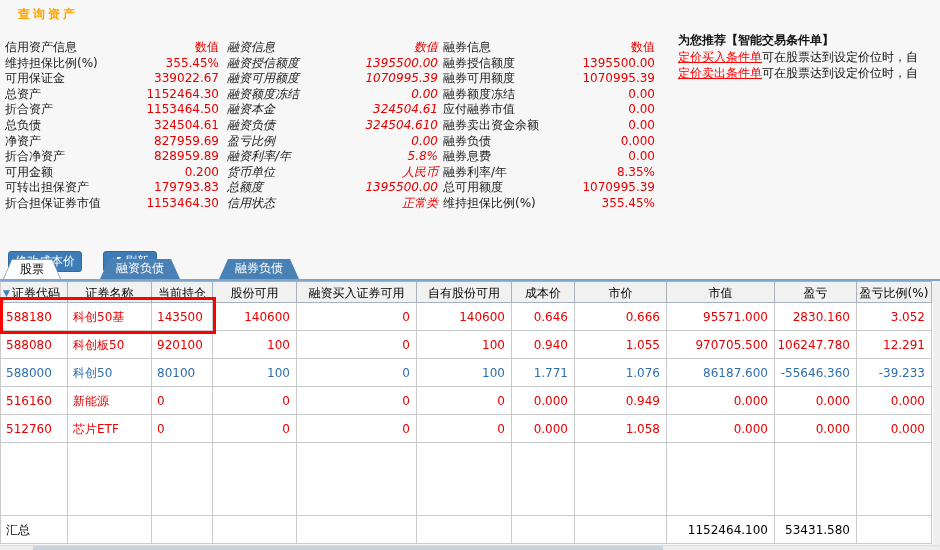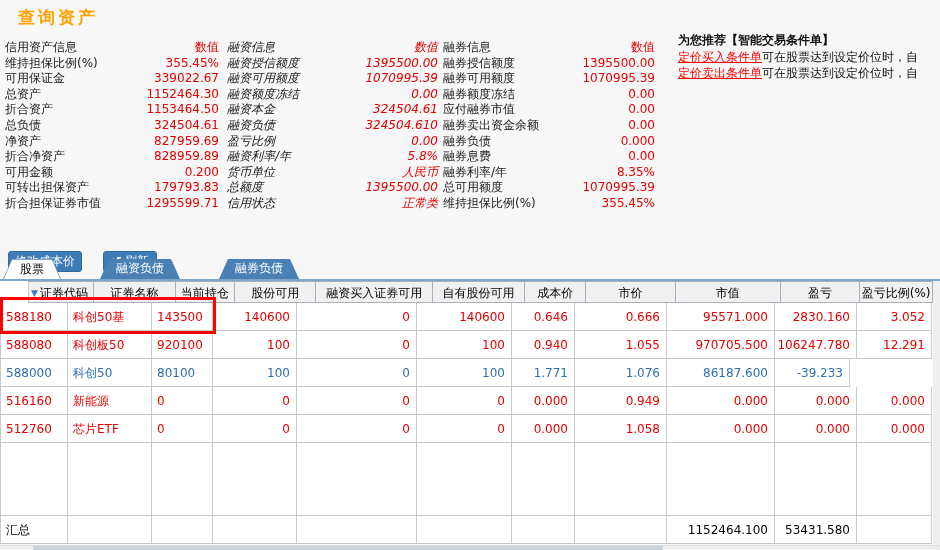--- a/index.html
+++ b/index.html
@@ -1,19 +1,19 @@
 <!DOCTYPE html>
 <html><head>
 <meta charset="utf-8">
 <style>
   * { margin:0; padding:0; box-sizing:border-box; }
   body { background:#ffffff; }
   #page { position:relative; width:940px; height:550px; background:#F7F7F7; overflow:hidden;
           font-family:"DejaVu Sans", sans-serif; font-size:12px; color:#1a1a1a; }
-  .title { position:absolute; left:18px; top:6px; font-size:17px; font-weight:bold; color:#FFA200; letter-spacing:3px; }
+  .title { position:absolute; left:18px; top:6px; font-size:12px; font-weight:bold; color:#FFA200; letter-spacing:3px; }
 
   
   .igroup { position:absolute; top:40px; }
   .g0 { left:5px;   width:214px; }
   .g1 { left:227px; width:211px;font-style:italic; }
   .g2 { left:443px; width:212px; }
   .iline { display:flex; justify-content:space-between; height:15.6px; line-height:15.6px; white-space:nowrap; }
   .ilabel { color:#1a1a1a; }
   .ivalue { color:#E60000; }
 
@@ -37,21 +37,21 @@
             display:flex; padding-left:3px;gap:36px; }
   .tab-outer { height:20px; margin-right:3px; clip-path:polygon(9px 0, calc(100% - 9px) 0, 100% 100%, 0 100%);
                background:#4A81B5; cursor:pointer; }
   .tab-outer.active { background:#7FA5C9; padding:1px 1px 0 1px; }
   .tab-inner { height:100%; line-height:19px; text-align:center; color:#fff; padding:0 16px; }
   .tab-outer.active .tab-inner { background:#FFFFFF; color:#000;
                clip-path:polygon(8px 0, calc(100% - 8px) 0, 100% 100%, 0 100%); }
 
   
   .table { position:absolute; left:0; top:281px; width:933px; background:#fff; }
-  .thead { display:flex; height:22px; line-height:22px; background:#F1F1F1;margin-left:28px; }
+  .thead { display:flex; height:22px; line-height:22px; background:#F1F1F1; }
   .trow  { display:flex; height:28px; line-height:28px; background:#fff; }
   .th, .td { box-sizing:border-box; overflow:hidden; white-space:nowrap; }
   .th { border-top:1px solid #A9B2BB; border-right:1px solid #A9B2BB; border-bottom:1px solid #A9B2BB; text-align:center; color:#000; }
   .td { border-right:1px solid #CACACA; border-bottom:1px solid #CACACA; }
   .th.c0, .td.c0 { border-left:1px solid #CACACA; }
   .c0 { width:68px; }  .c1 { width:84px; }  .c2 { width:61px; }  .c3 { width:84px; }
   .c4 { width:120px; } .c5 { width:95px; }  .c6 { width:63px; }  .c7 { width:92px; }
   .c8 { width:108px; } .c9 { width:82px; }  .c10 { width:75px; }
   .al { text-align:left; padding-left:5px; }
   .ar { text-align:right; padding-right:6px; }
@@ -115,21 +115,21 @@
     <div class="iline">
         <span class="ilabel">可用金额</span>
         <span class="ivalue">0.200</span>
       </div>
     <div class="iline">
         <span class="ilabel">可转出担保资产</span>
         <span class="ivalue">179793.83</span>
       </div>
     <div class="iline">
         <span class="ilabel">折合担保证券市值</span>
-        <span class="ivalue">1295599.71</span>
+        <span class="ivalue">1153464.30</span>
       </div>
   </div>
 
   <div class="igroup g1">
     <div class="iline">
       <span class="ilabel">融资信息</span>
       <span class="ivalue">数值</span>
     </div>
     <div class="iline">
         <span class="ilabel">融资授信额度</span>
@@ -296,20 +296,21 @@
     <div class="trow blue">
       <div class="td c0 al">588000</div>
       <div class="td c1 al">科创50</div>
       <div class="td c2 al">80100</div>
       <div class="td c3 ar">100</div>
       <div class="td c4 ar">0</div>
       <div class="td c5 ar">100</div>
       <div class="td c6 ar">1.771</div>
       <div class="td c7 ar">1.076</div>
       <div class="td c8 ar">86187.600</div>
+      <div class="td c9 ar">-55646.360</div>
       <div class="td c10 ar">-39.233</div>
     </div>
 
     <div class="trow red">
       <div class="td c0 al">516160</div>
       <div class="td c1 al">新能源</div>
       <div class="td c2 al">0</div>
       <div class="td c3 ar">0</div>
       <div class="td c4 ar">0</div>
       <div class="td c5 ar">0</div>

